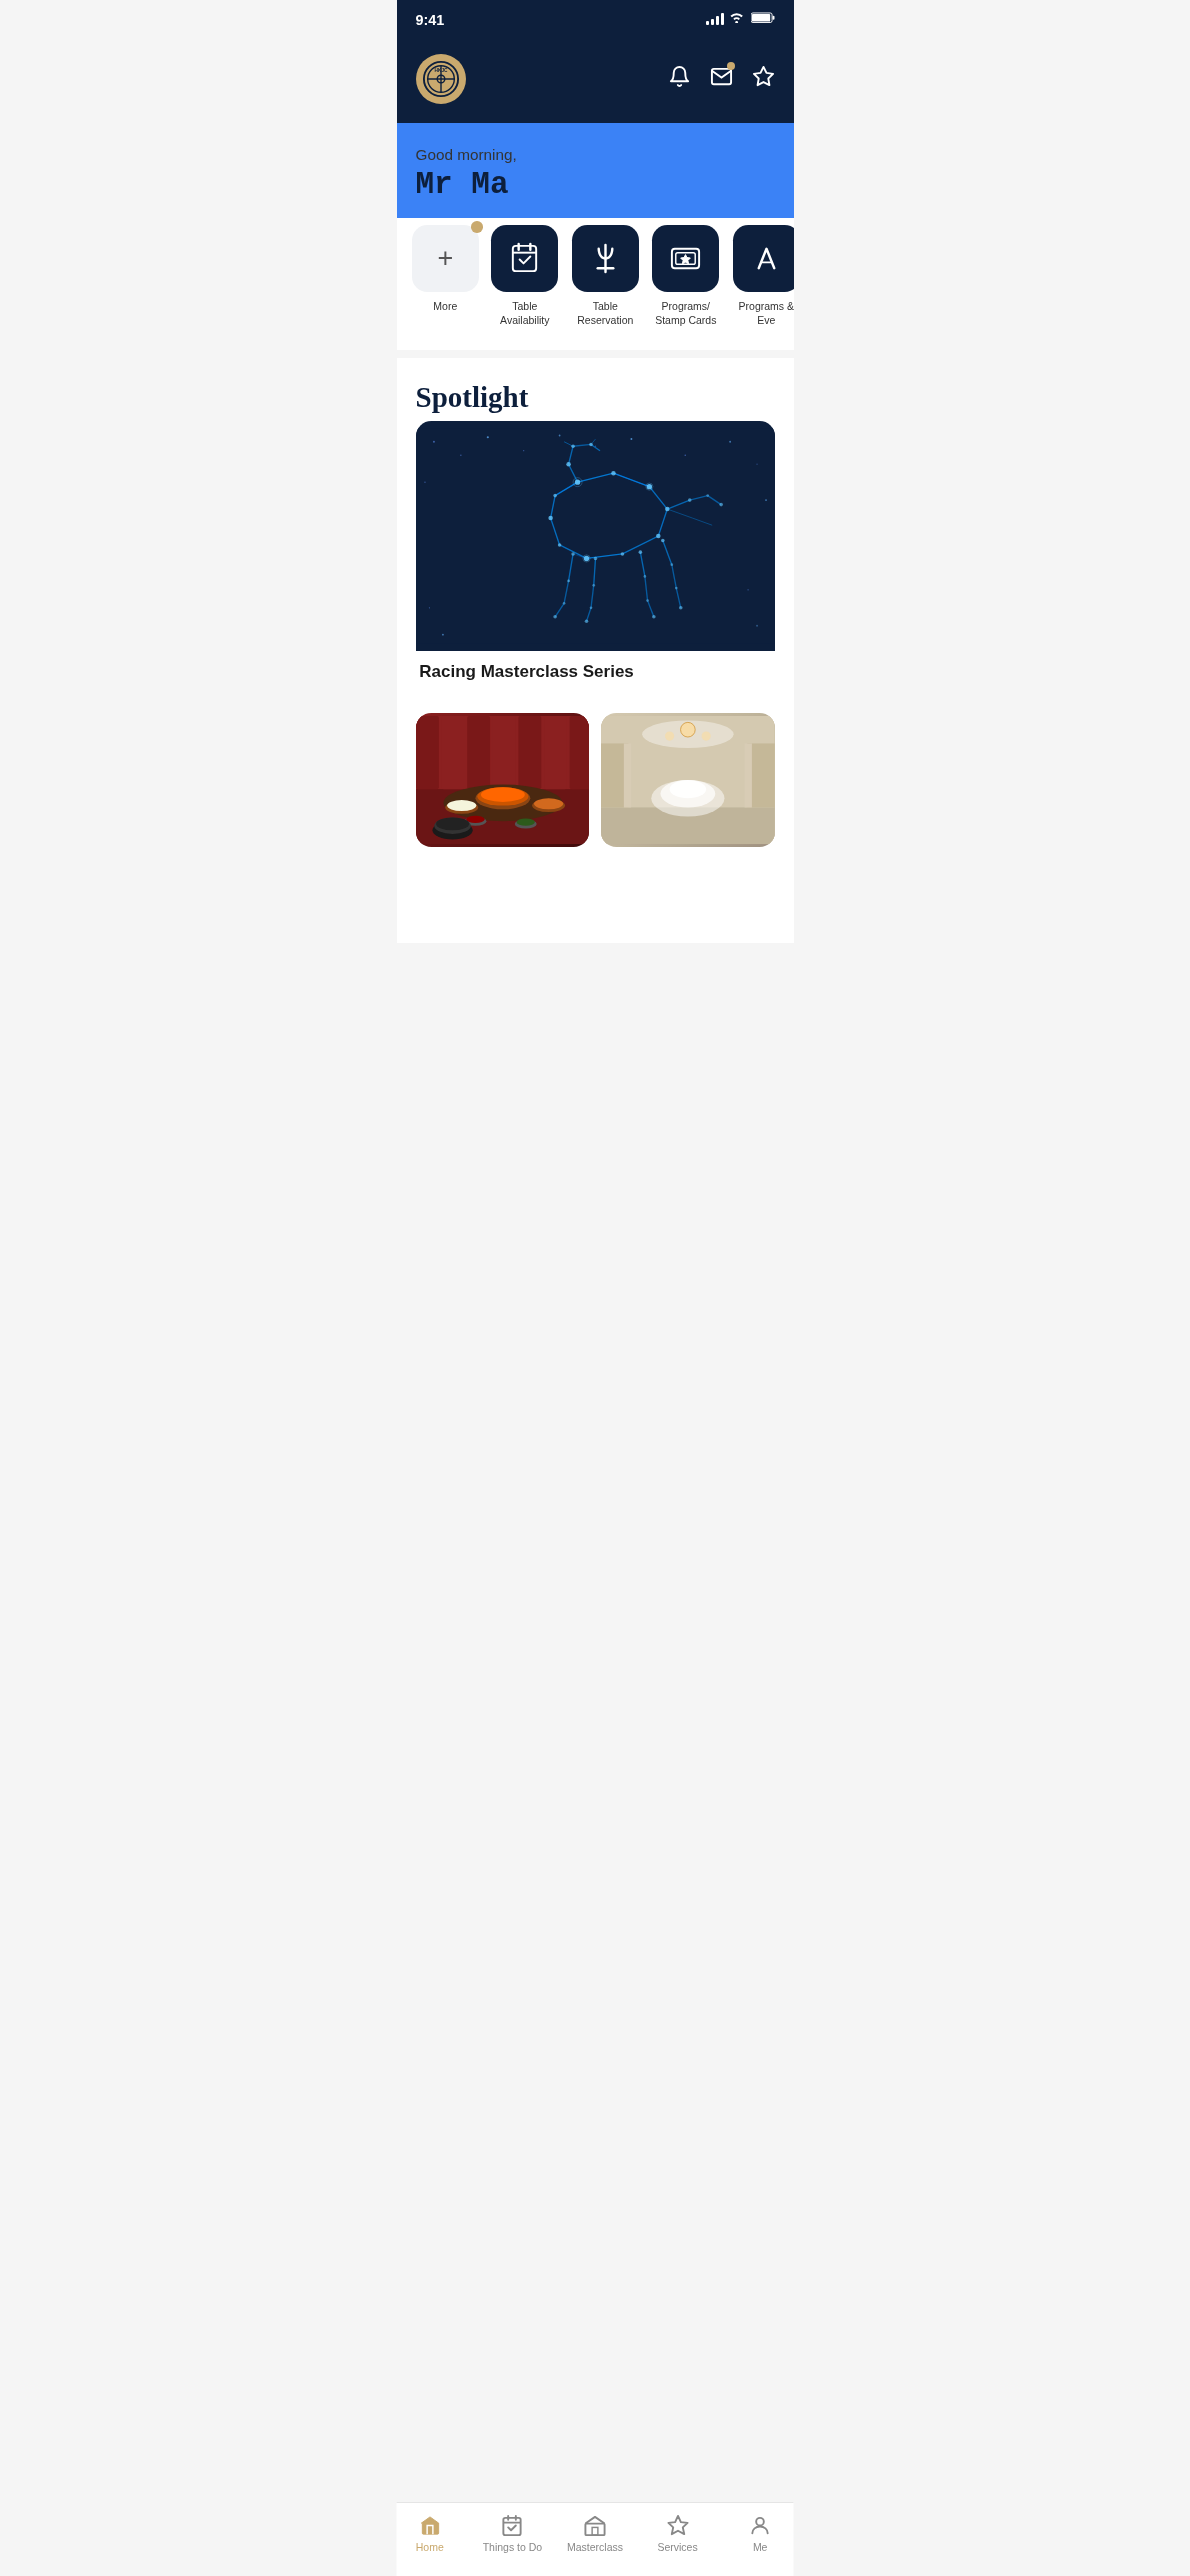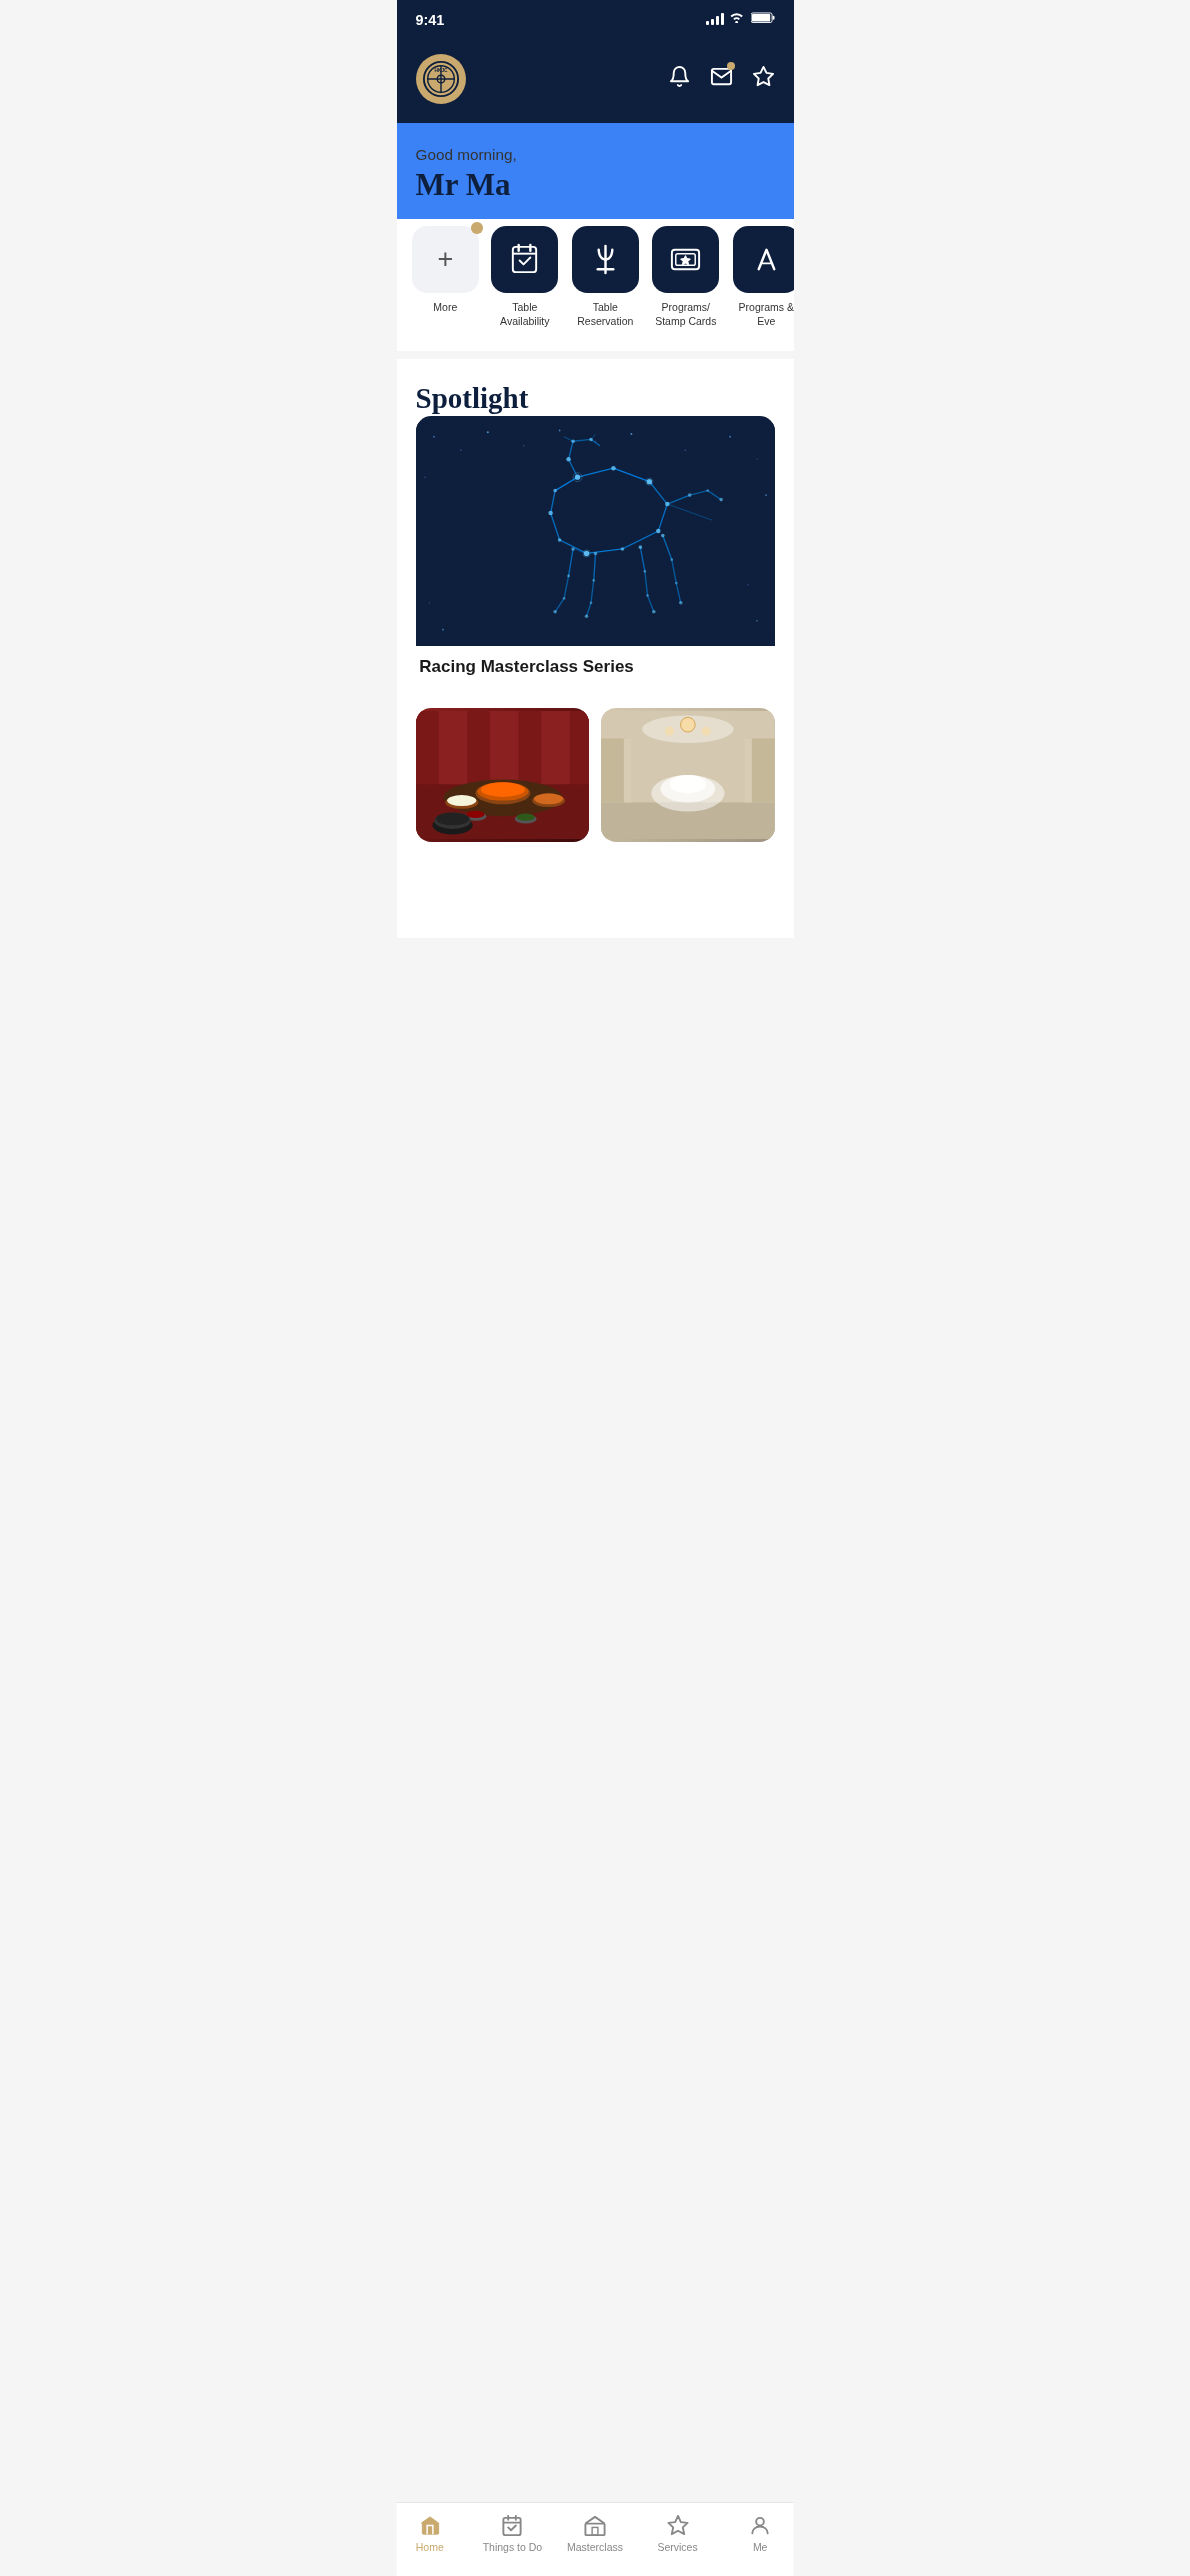--- a/index.html
+++ b/index.html
@@ -100,21 +100,21 @@
     }
     .greeting-sub {
       font-size: 15.3px;
       color: #333;
       margin-bottom: 3.8px;
     }
     .greeting-name {
       font-size: 31px;
       font-weight: 700;
       color: #0d1f3c;
-      font-family: Liberation Serif, serif;
+      font-family: Liberation Mono, monospace;
     }
 
     
     .quick-actions {
       background: white;
       padding: 7.7px 15.3px 23px;
       display: flex;
       gap: 11.5px;
       overflow-x: auto;
       scrollbar-width: none;
@@ -170,21 +170,21 @@
     .spotlight-section {
       background: white;
       padding: 23px 19px 15.3px;
       margin-top: 7.7px;
     }
     .section-title {
       font-size: 29px;
       font-weight: 700;
       color: #0d1f3c;
       font-family: Georgia, serif;
-      margin-bottom: 1px;
+      margin-bottom: 7px;
     }
     .spotlight-card {
       border-radius: 15.3px;
       overflow: hidden;
       cursor: pointer;
     }
     .spotlight-image {
       width: 100%;
       height: 230px;
       background: #0d1f3c;

